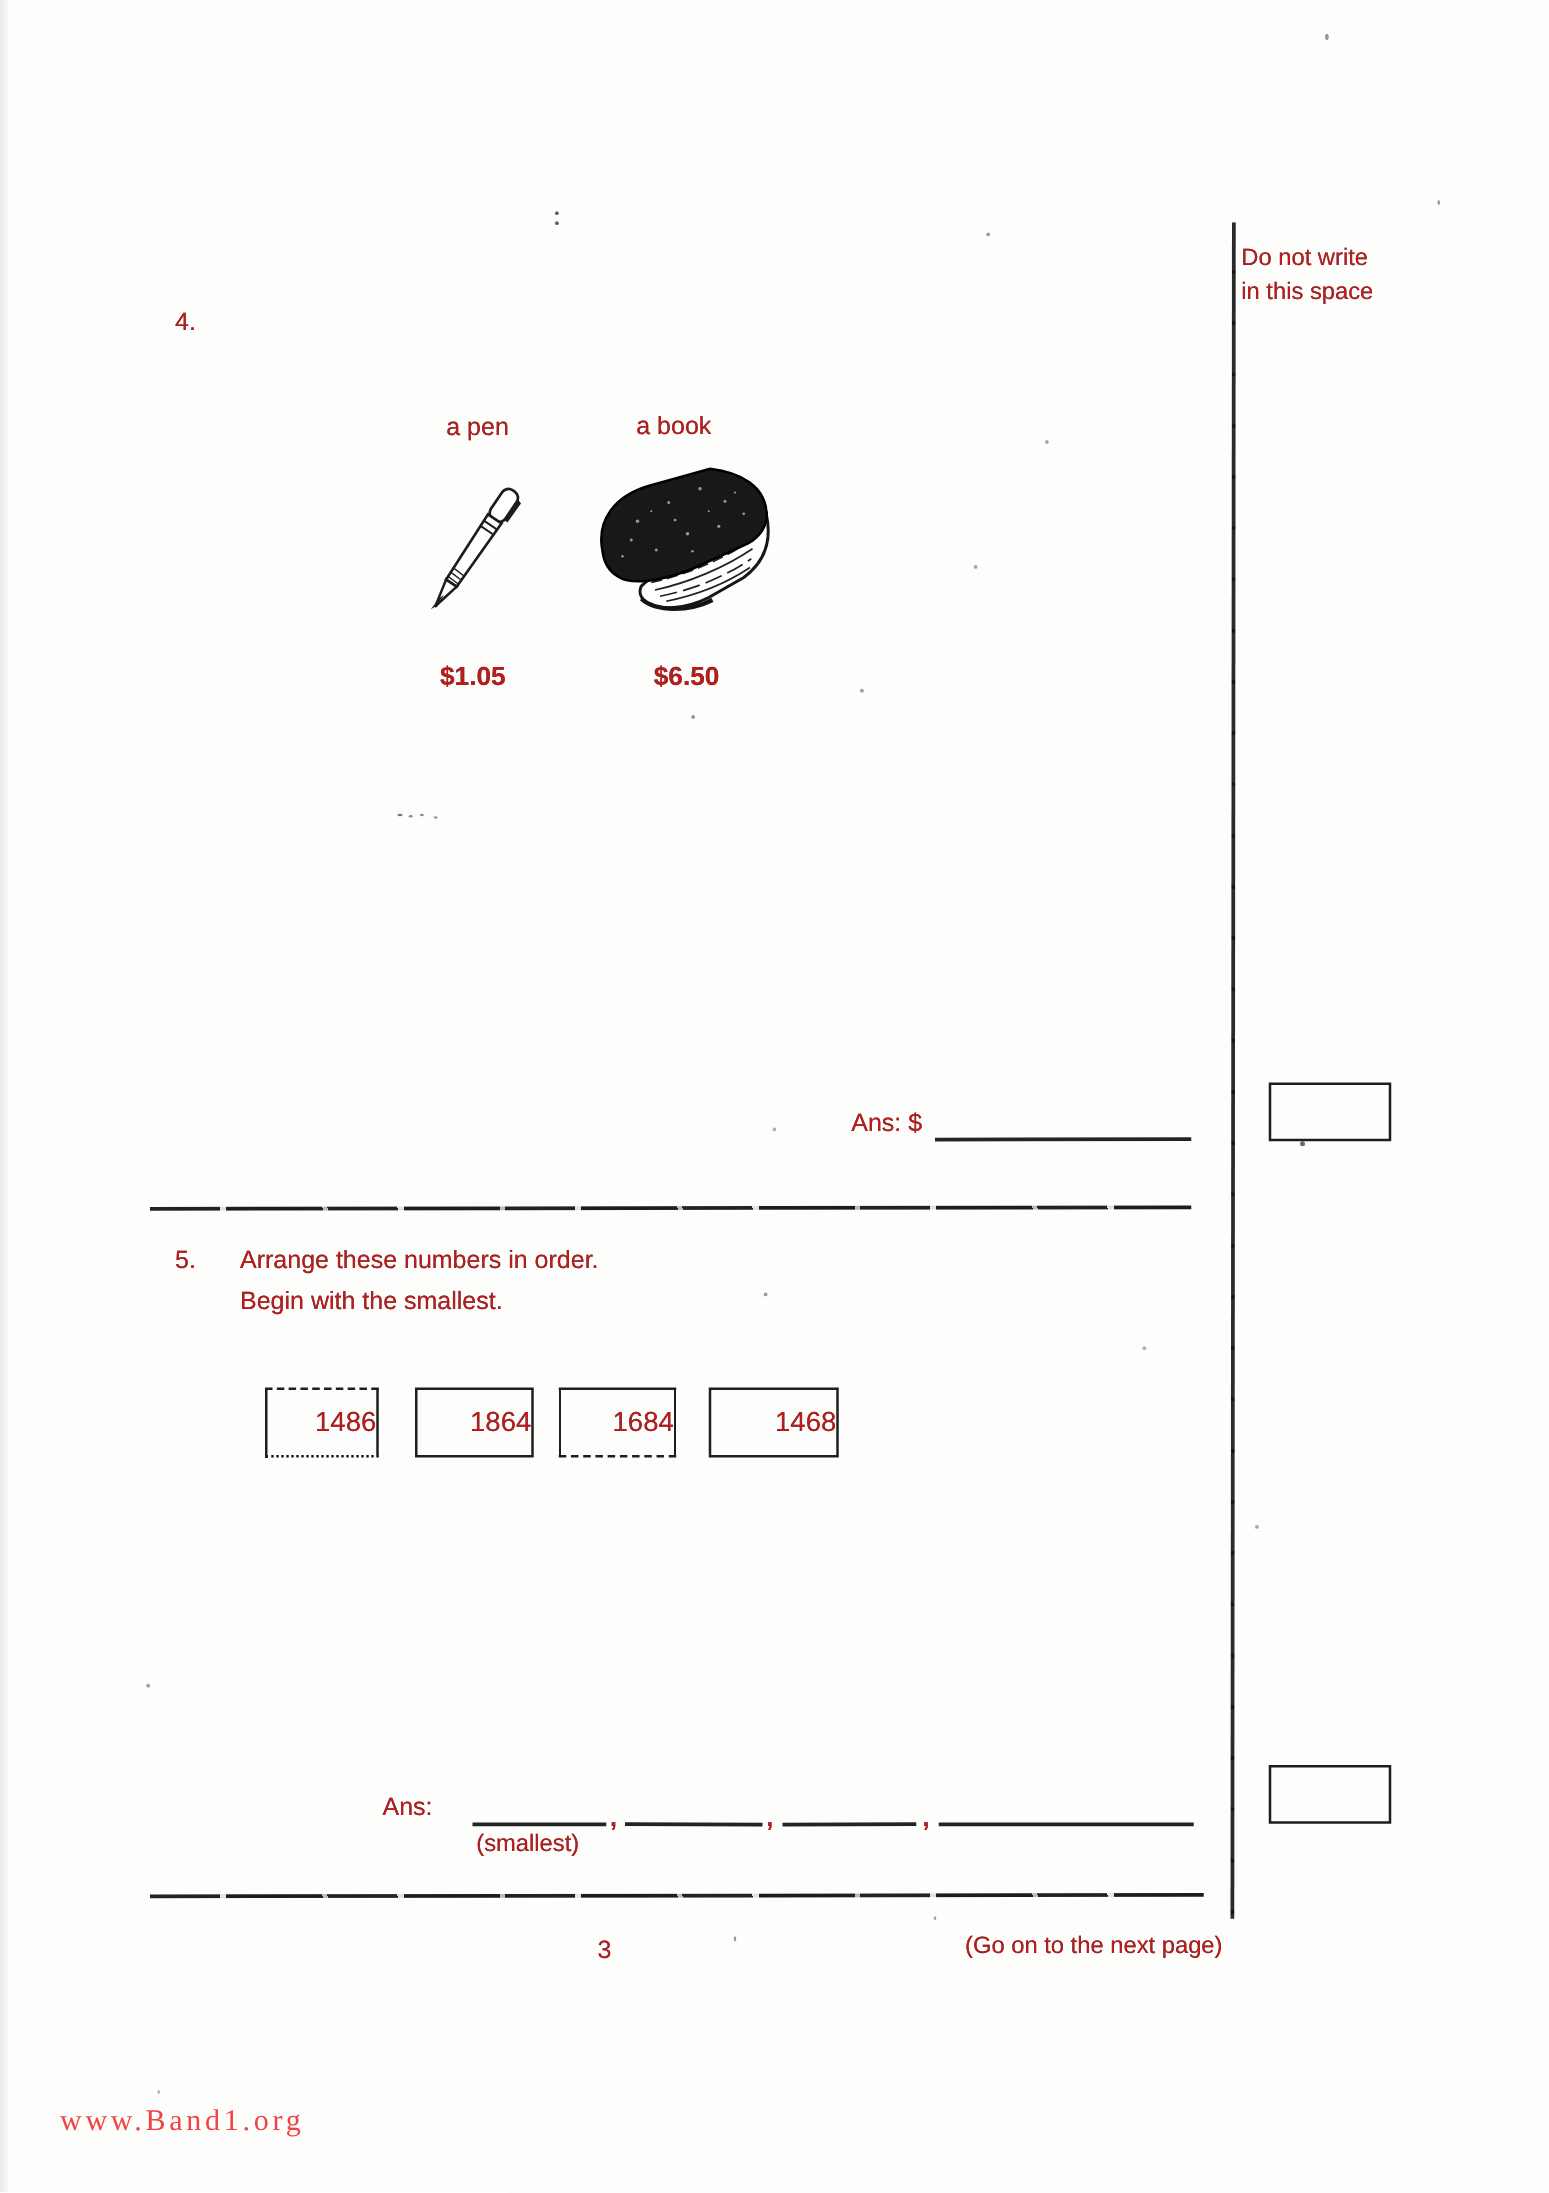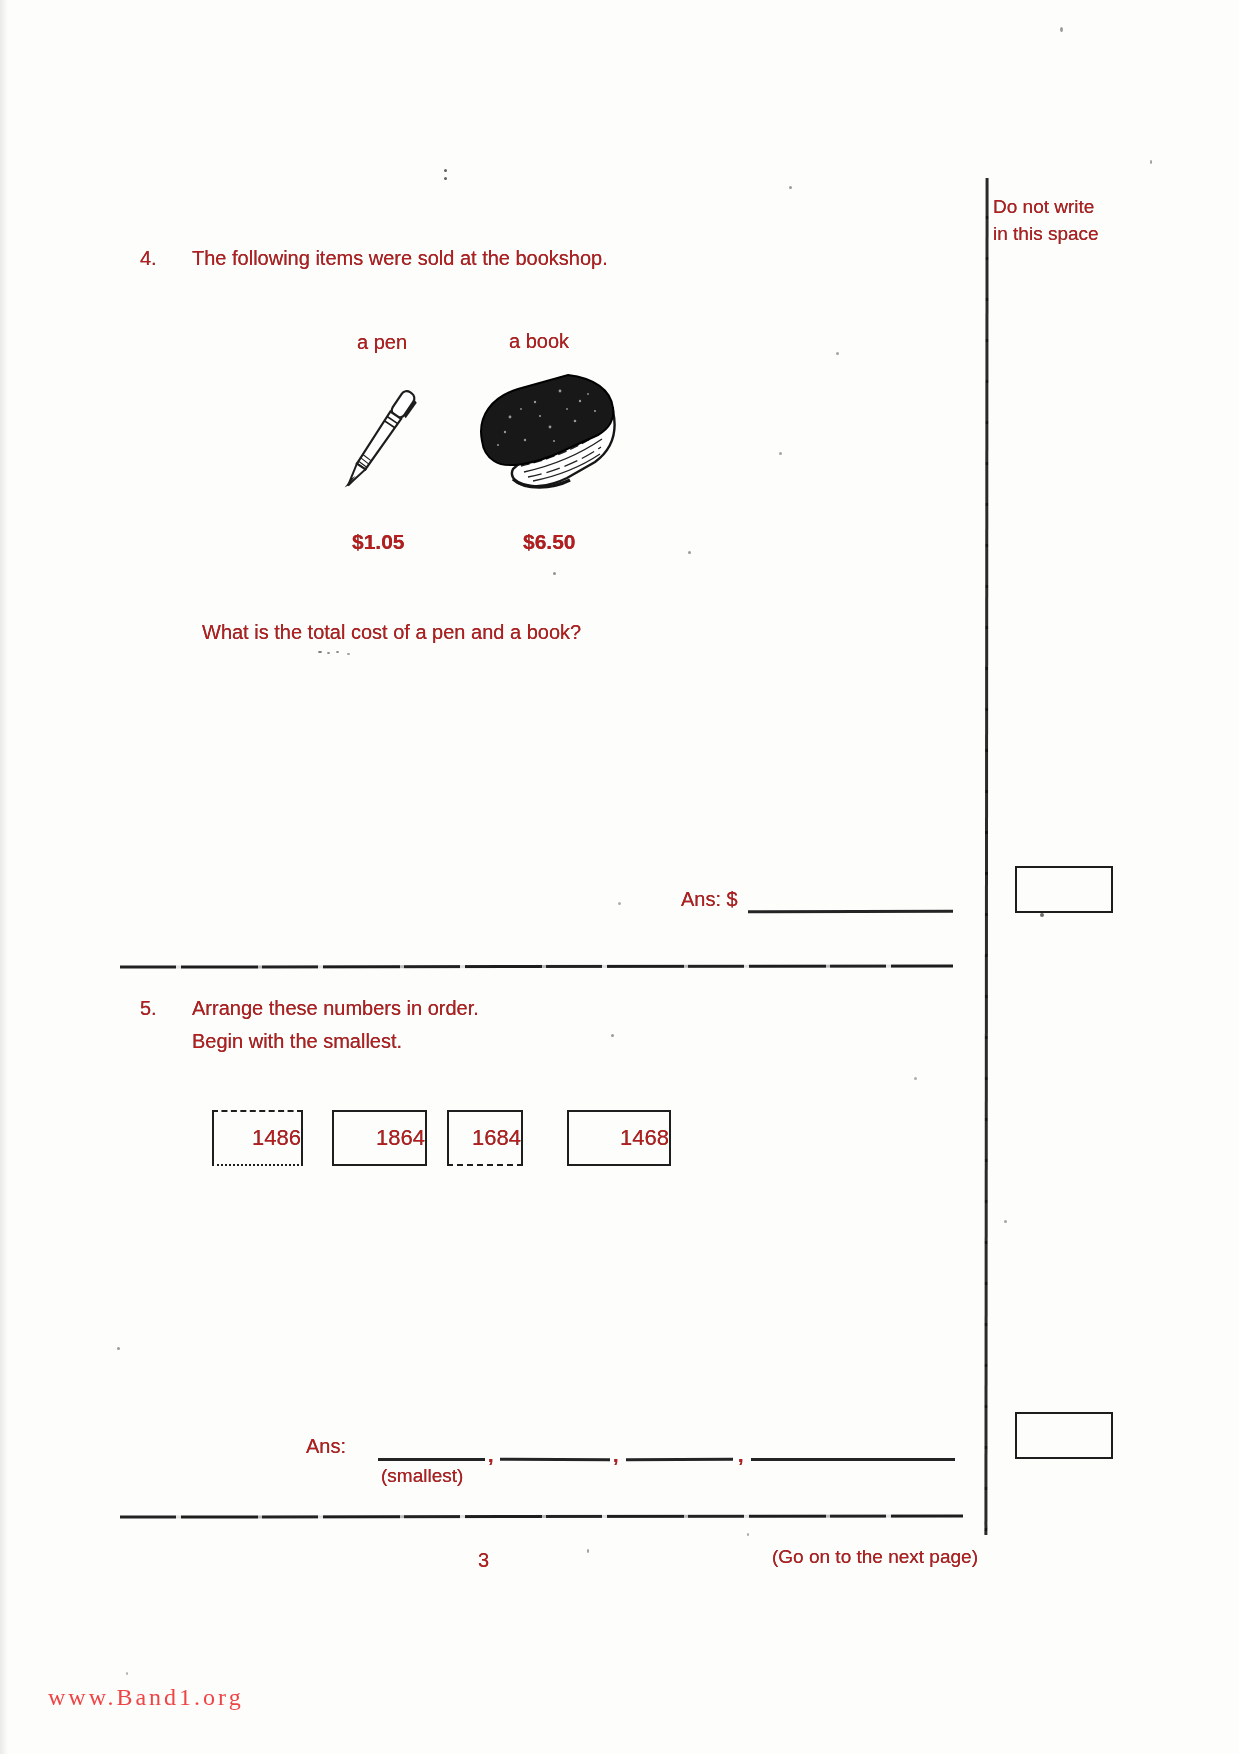--- a/index.html
+++ b/index.html
@@ -61,21 +61,20 @@
 
   <div class="edge-left abs"></div>
 
   <div class="vrule abs" style="left:985px; top:178px; height:1357px;"></div>
   <div class="abs ink fs19" style="left:993px; top:193px; line-height:27px;">
     <div>Do not write</div>
     <div>in this space</div>
   </div>
 
   <div class="abs ink fs20" style="left:140px; top:247px;">4.</div>
-  <div class="abs ink fs20" style="left:192px; top:247px;">The following items were sold at the bookshop.</div>
 
   <div class="abs ink fs20" style="left:357px; top:331px;">a pen</div>
   <div class="abs ink fs20" style="left:509px; top:330px;">a book</div>
 
   <svg class="abs" style="left:333px; top:377px;" width="92" height="126" viewBox="0 0 92 126">
     <g transform="rotate(34 46 63)" fill="#ffffff" stroke="#1d1d1d">
       <rect x="39" y="6" width="14" height="28" rx="6" stroke-width="2.2"></rect>
       <path d="M53.5,10 L56.5,11 L56,30 L53,29 Z" fill="#1d1d1d" stroke="none"></path>
       <path d="M39.5,33 h13 l-1.4,62 h-10.2 z" stroke-width="2.2"></path>
       <line x1="39.6" y1="39" x2="52.4" y2="39" stroke-width="1.6"></line>
@@ -113,39 +112,38 @@
         <circle cx="103" cy="38" r="0.9"></circle>
       <circle cx="124" cy="23" r="0.9"></circle>
         <circle cx="90" cy="70" r="1.0"></circle>
         <circle cx="34" cy="74" r="1.0"></circle>
     </g>
   </svg>
 
   <div class="abs ink fs21 bold" style="left:352px; top:530px;">$1.05</div>
   <div class="abs ink fs21 bold" style="left:523px; top:530px;">$6.50</div>
 
-  <div class="abs ink fs20" style="left:202px; top:621px;">What is the total cost of a pen and a book?</div>
 
   <div class="abs ink fs20" style="left:681px; top:888px;">Ans: $</div>
   <div class="hline abs" style="left:748px; top:910px; width:205px; transform:rotate(-0.15deg);"></div>
   <div class="marksbox abs" style="left:1015px; top:866px; width:94px; height:43px;"></div>
 
   <div class="rough abs" style="left:120px; top:965px; width:833px;"></div>
 
   <div class="abs ink fs20" style="left:140px; top:997px;">5.</div>
   <div class="abs ink fs20" style="left:192px; top:997px;">Arrange these numbers in order.</div>
   <div class="abs ink fs20" style="left:192px; top:1030px;">Begin with the smallest.</div>
 
   <div class="numcard c1 abs" style="left:212px; width:91px;">
     <span class="ink fs22">1486</span>
   </div>
   <div class="numcard c2 abs" style="left:332px; width:95px;">
     <span class="ink fs22">1864</span>
   </div>
-  <div class="numcard c3 abs" style="left:447px; width:76px;">
+  <div class="numcard c3 abs" style="left:447px; width:94px;">
     <span class="ink fs22">1684</span>
   </div>
   <div class="numcard c4 abs" style="left:567px; width:104px;">
     <span class="ink fs22">1468</span>
   </div>
 
   <div class="abs ink fs20" style="left:306px; top:1435px;">Ans:</div>
   <div class="blank abs" style="left:378px; width:107px;"></div>
   <div class="abs ink fs20 bold" style="left:488px; top:1444px;">,</div>
   <div class="blank abs" style="left:500px; width:110px; transform:rotate(0.2deg);"></div>

